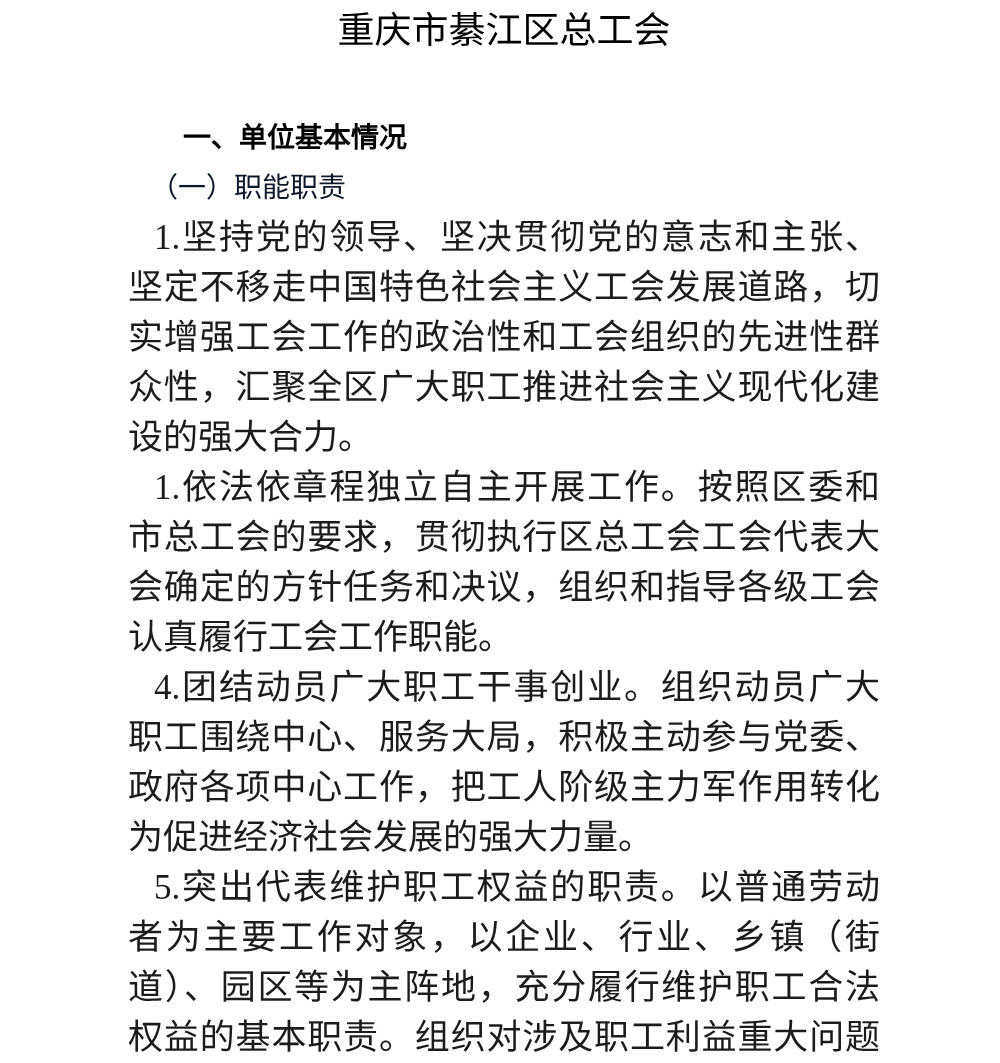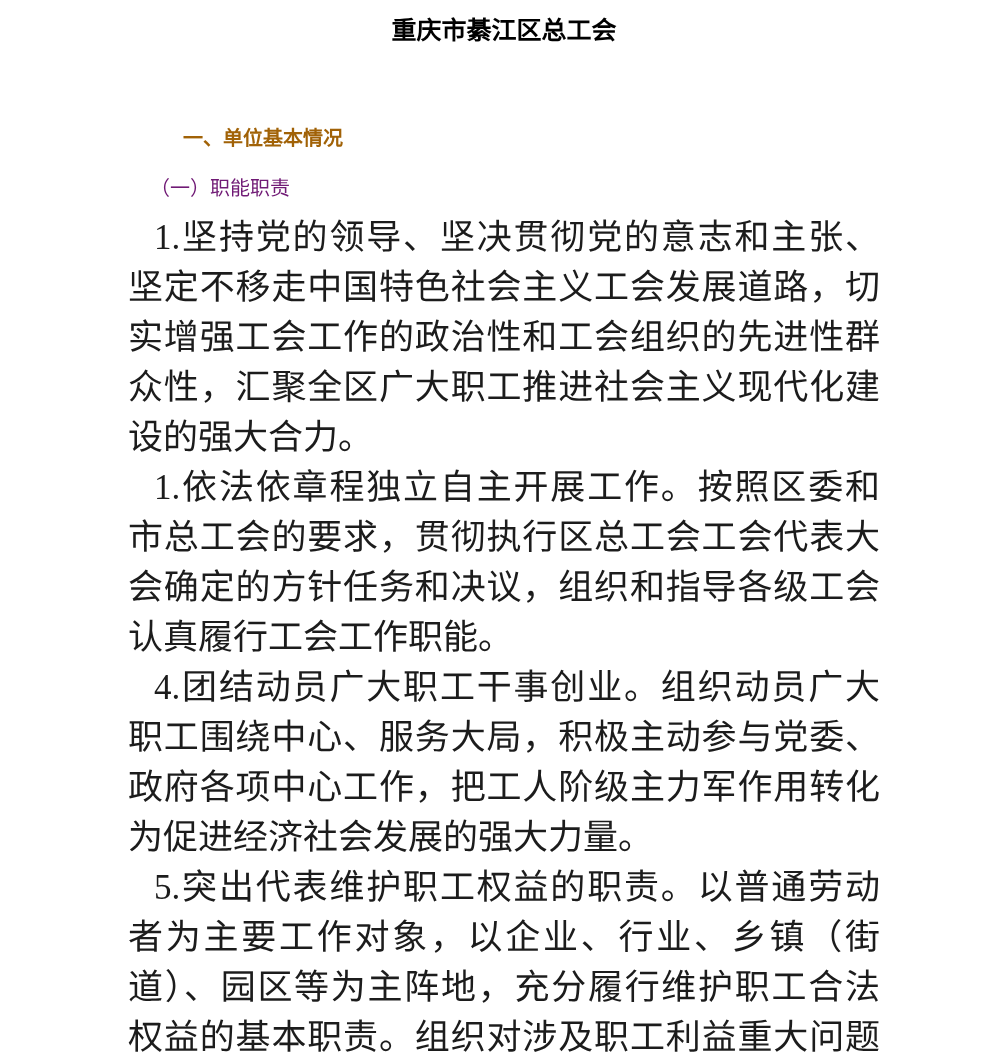--- a/index.html
+++ b/index.html
@@ -13,41 +13,41 @@
   }
   .page {
     width: 1000px;
     height: 1063px;
     background: #ffffff;
     padding: 6px 120px 0 128px;
     overflow: hidden;
   }
   .doc-title {
     text-align: center;
-    font-weight: 700;
-    font-size: 25px;
+    font-weight: 400;
+    font-size: 37px;
     line-height: 49px;
     color: #000000;
     font-family: "Liberation Serif", "DejaVu Serif", serif;
   }
   .section-heading {
     margin-top: 58px;
-    font-size: 20px;
+    font-size: 28px;
     line-height: 50px;
     font-weight: 700;
     text-indent: 55px;
-    color: #a16207;
+    color: #000000;
     font-family: "Liberation Sans", "DejaVu Sans", sans-serif;
   }
   .subsection-heading {
-    font-size: 20px;
+    font-size: 28px;
     line-height: 50px;
     text-indent: 22px;
     font-weight: 400;
-    color: #701a75;
+    color: #0f172a;
     font-family: Liberation Serif, serif;
   }
   .body-paragraph {
     font-size: 35px;
     line-height: 50px;
     text-align: justify;
     text-justify: inter-ideograph;
     text-indent: 26px;
     color: #1c1c1c;
     font-family: "Liberation Serif", "DejaVu Serif", serif;

